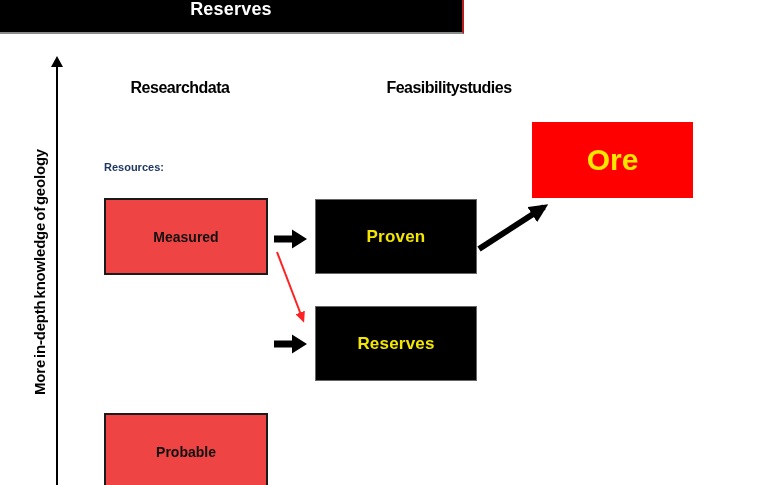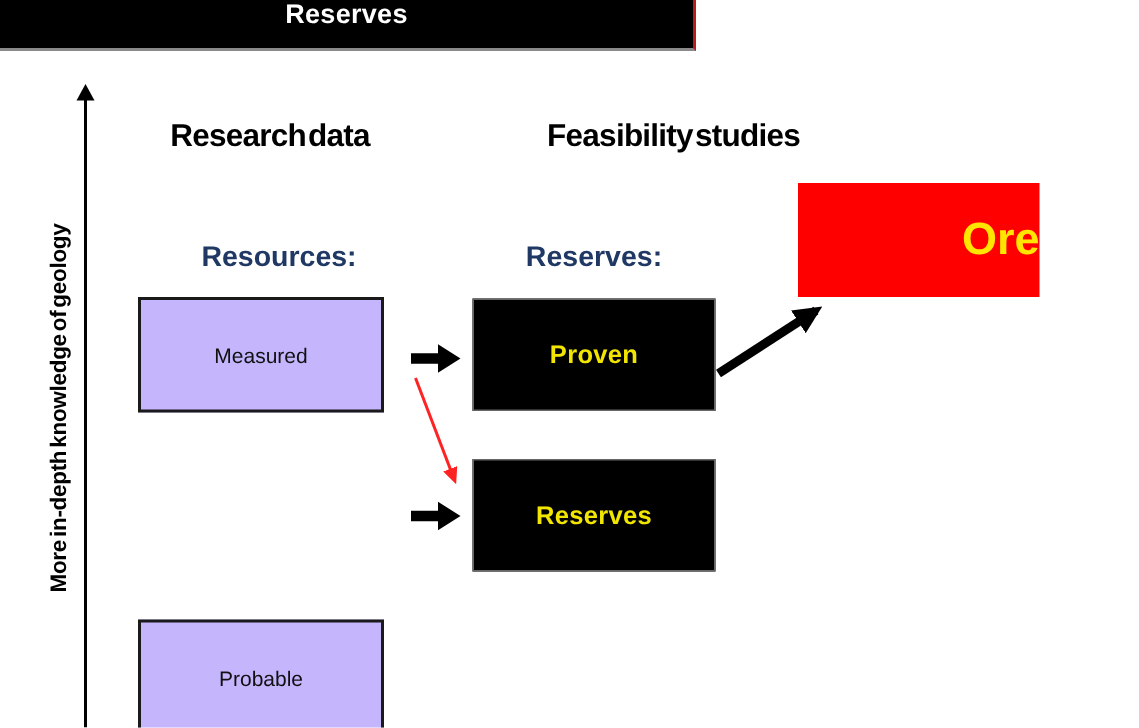--- a/index.html
+++ b/index.html
@@ -29,60 +29,60 @@
   }
   .axis-label {
     position: absolute; left: -140px; top: 262px; width: 360px; height: 20px;
     transform: rotate(-90deg);
     text-align: center; font-weight: bold; font-size: 15px; line-height: 20px; color: #000;
     letter-spacing: -0.2px; word-spacing: -2px;
   }
 
   
   .heading {
-    position: absolute; top: 79px; font-size: 21px; font-weight: bold; color: #000;
+    position: absolute; top: 79px; font-size: 16px; font-weight: bold; color: #000;
     text-align: center; letter-spacing: -0.5px; word-spacing: -4px; white-space: nowrap;
   }
   .h-research { left: 80px; width: 200px; }
   .h-feas { left: 339px; width: 220px; }
 
   
   .grouplabel {
-    position: absolute; top: 161px; font-size: 19px; font-weight: bold; color: #1F3864;
-    text-align: center;
+    position: absolute; top: 161px; font-size: 11px; font-weight: bold; color: #1F3864;
+    text-align: left;
   }
   .gl-resources { left: 104px; width: 164px; }
   .gl-reserves { left: 315px; width: 162px; }
 
   
   .wbox {
-    position: absolute; left: 92px; width: 160px; height: 73px;
-    background: #c4b5fd; border: 2px solid #1a1a1a;
+    position: absolute; left: 104px; width: 160px; height: 73px;
+    background: #ef4444; border: 2px solid #1a1a1a;
     display: flex; align-items: center; justify-content: center;
-    font-size: 14px; font-weight: normal; color: #111;
+    font-size: 14px; font-weight: bold; color: #111;
   }
   .b-measured { top: 198px; }
   .b-indicated { top: 305px; }
   .b-inferred { top: 413px; }
 
   
   .bbox {
     position: absolute; left: 315px; width: 160px; height: 73px;
     background: #000; border: 1px solid #666;
     display: flex; align-items: center; justify-content: center;
     font-size: 17px; font-weight: bold; color: #F2E600; letter-spacing: 0.2px;
   }
   .b-proven { top: 199px; }
   .b-probable { top: 306px; }
 
   
   .orebox {
     position: absolute; left: 532px; top: 122px; width: 161px; height: 76px;
     background: #FF0000;
-    display: flex; align-items: center; justify-content: flex-end;
+    display: flex; align-items: center; justify-content: center;
     font-size: 30px; font-weight: bold; color: #FFE600;
   }
 
   
   .svg-abs { position: absolute; }
   .arr-right-1 { left: 274px; top: 229px; }
   .arr-right-2 { left: 274px; top: 334px; }
   .arr-red { left: 270px; top: 246px; }
   .arr-diag { left: 470px; top: 196px; }
 </style>
@@ -96,21 +96,20 @@
   </div>
 
   <div class="axis-line"></div>
   <div class="axis-head"></div>
   <div class="axis-label">More in-depth knowledge of geology</div>
 
   <div class="heading h-research">Research data</div>
   <div class="heading h-feas">Feasibility studies</div>
 
   <div class="grouplabel gl-resources">Resources:</div>
-  <div class="grouplabel gl-reserves">Reserves:</div>
 
   <div class="wbox b-measured">
     <span>Measured</span>
   </div>
   <div class="wbox b-inferred">
     <span>Probable</span>
   </div>
 
   <div class="bbox b-proven">
     <span>Proven</span>

